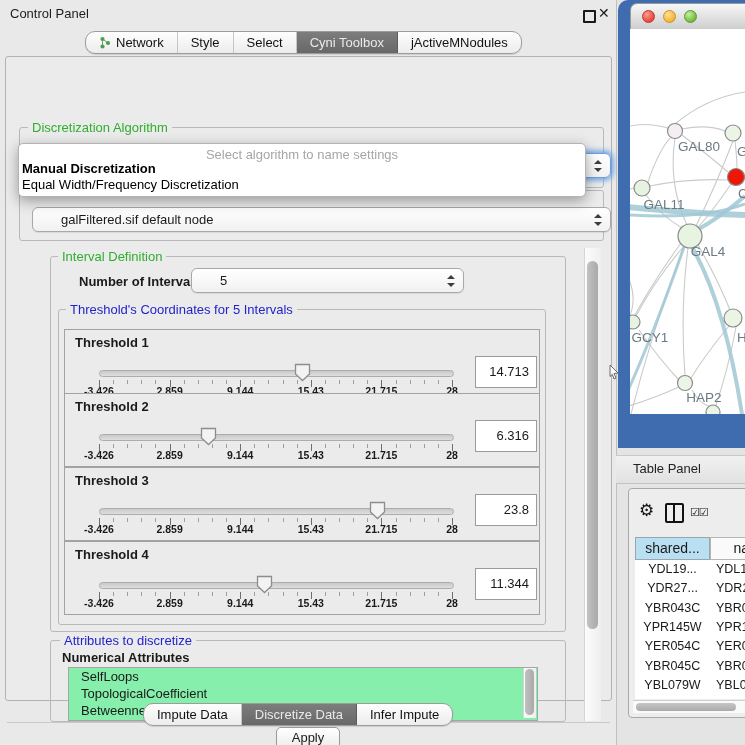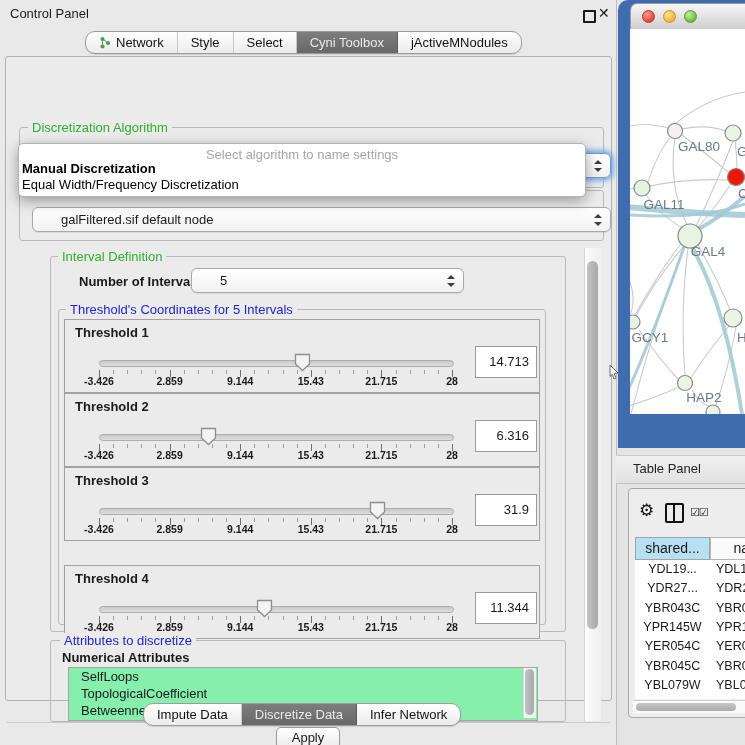--- a/index.html
+++ b/index.html
@@ -148,21 +148,21 @@
 
       <div class="abs bold" style="left:73px;top:217px;">Number of Intervals</div>
       <div class="abs combo" style="left:185px;top:211px;width:243px;height:23px;">
         <span>5</span>
         <span class="stepper"></span>
       </div>
 
       <div class="abs groupbox" style="left:52px;top:252px;width:486px;height:314px;"></div>
       <div class="abs group-title t-blue" style="left:60px;top:245px;">Threshold's Coordinates for 5 Intervals</div>
       <div id="threshold-panels">
-          <div class="th-panel" style="top: 262px;">
+          <div class="th-panel" style="top: 272px;">
             <div class="th-title">Threshold 1</div>
             <div class="th-track"></div>
             <div class="th-tick" style="left: 34px; top: 50px; height: 7px; background: rgb(110, 110, 110);"></div>
             <div class="th-tick" style="left: 48.12px; top: 50px; height: 4px; background: rgb(158, 158, 158);"></div>
             <div class="th-tick" style="left: 62.24px; top: 50px; height: 4px; background: rgb(158, 158, 158);"></div>
             <div class="th-tick" style="left: 76.36px; top: 50px; height: 4px; background: rgb(158, 158, 158);"></div>
             <div class="th-tick" style="left: 90.48px; top: 50px; height: 4px; background: rgb(158, 158, 158);"></div>
             <div class="th-tick" style="left: 104.6px; top: 50px; height: 7px; background: rgb(110, 110, 110);"></div>
             <div class="th-tick" style="left: 118.72px; top: 50px; height: 4px; background: rgb(158, 158, 158);"></div>
             <div class="th-tick" style="left: 132.84px; top: 50px; height: 4px; background: rgb(158, 158, 158);"></div>
@@ -266,23 +266,23 @@
             <div class="th-tick" style="left: 387px; top: 50px; height: 7px; background: rgb(110, 110, 110);"></div>
             <div class="th-ticklabel" style="left: 34px;">-3.426</div>
             <div class="th-ticklabel" style="left: 104.6px;">2.859</div>
             <div class="th-ticklabel" style="left: 175.2px;">9.144</div>
             <div class="th-ticklabel" style="left: 245.8px;">15.43</div>
             <div class="th-ticklabel" style="left: 316.4px;">21.715</div>
             <div class="th-ticklabel" style="left: 387px;">28</div>
             <svg class="th-thumb" width="17" height="19" style="left: 304.364px;">
               <path d="M1.5,1.5 h14 v9.5 l-7,6.5 l-7,-6.5 z" fill="#f3f3f3" stroke="#8d8d8d" stroke-width="1.3"></path>
             </svg>
-            <div class="th-value">31.9</div>
-          </div>
-          <div class="th-panel" style="top: 484px; margin-top: 24px;">
+            <div class="th-value">23.8</div>
+          </div>
+          <div class="th-panel" style="top: 484px;">
             <div class="th-title">Threshold 4</div>
             <div class="th-track"></div>
             <div class="th-tick" style="left: 34px; top: 50px; height: 7px; background: rgb(110, 110, 110);"></div>
             <div class="th-tick" style="left: 48.12px; top: 50px; height: 4px; background: rgb(158, 158, 158);"></div>
             <div class="th-tick" style="left: 62.24px; top: 50px; height: 4px; background: rgb(158, 158, 158);"></div>
             <div class="th-tick" style="left: 76.36px; top: 50px; height: 4px; background: rgb(158, 158, 158);"></div>
             <div class="th-tick" style="left: 90.48px; top: 50px; height: 4px; background: rgb(158, 158, 158);"></div>
             <div class="th-tick" style="left: 104.6px; top: 50px; height: 7px; background: rgb(110, 110, 110);"></div>
             <div class="th-tick" style="left: 118.72px; top: 50px; height: 4px; background: rgb(158, 158, 158);"></div>
             <div class="th-tick" style="left: 132.84px; top: 50px; height: 4px; background: rgb(158, 158, 158);"></div>
@@ -334,21 +334,21 @@
     </div>
 
     <div class="abs tabstrip" style="left:143px;top:703px;" id="bottom-tabs">
         <div class="tab">
           <span>Impute Data</span>
         </div>
         <div class="tab selected">
           <span>Discretize Data</span>
         </div>
         <div class="tab">
-          <span>Infer Network</span>
+          <span>Infer Impute</span>
         </div>
       </div>
   </div>
 
   <div id="net-frame" class="abs">
     <div id="net-titlebar" class="abs">
       <div class="light" style="left:11px;background:radial-gradient(circle at 35% 30%,#ff9d92,#ec4b3d 65%,#d3382c);border:1px solid #b23a31;"></div>
       <div class="light" style="left:32px;background:radial-gradient(circle at 35% 30%,#ffe093,#f5b73c 65%,#e0a02c);border:1px solid #c8922e;"></div>
       <div class="light" style="left:53px;background:radial-gradient(circle at 35% 30%,#c8eda0,#77c043 65%,#63a935);border:1px solid #5a9a33;"></div>
     </div>

